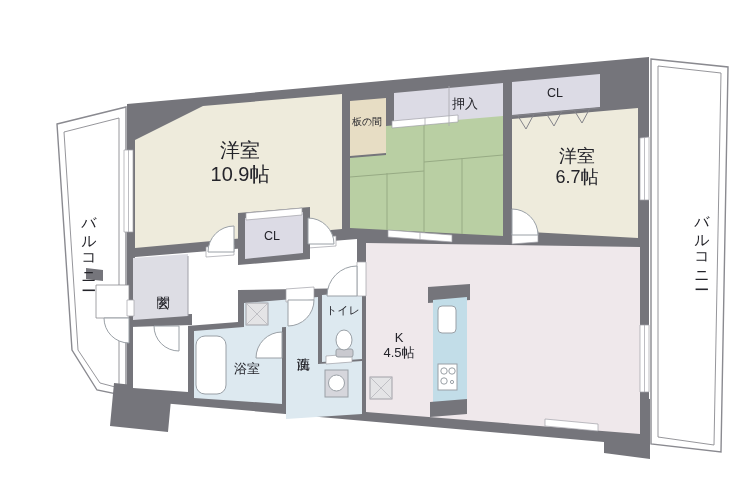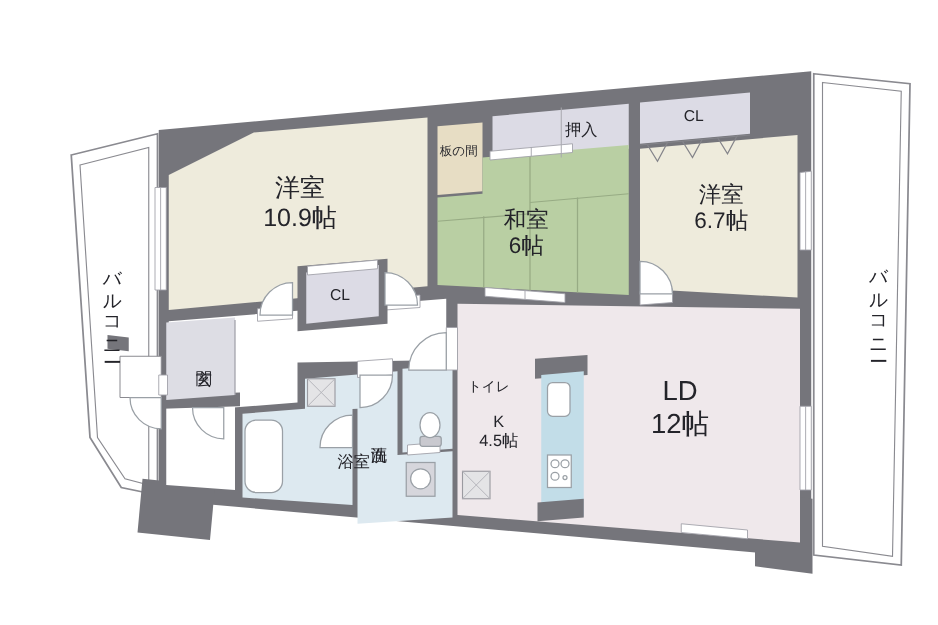--- a/index.html
+++ b/index.html
@@ -135,58 +135,50 @@
     </g>
     <polygon points="430,402 467,399 467,414 430,417" fill="#75757b"></polygon>
   </g>
   <line x1="449" y1="86" x2="449" y2="126" stroke="#a8a8ae" stroke-width="0.8"></line>
 </svg>
 
 <div class="lbl" style="left:240px;top:163px;font-size:20px;">
   <span>洋室</span>
       <span>10.9帖</span>
 </div>
-<div class="lbl" style="left:421px;top:187px;font-size:18px;">
-  <span>和室</span>
-      <span>6帖</span>
-</div>
 <div class="lbl" style="left:577px;top:167px;font-size:18px;">
   <span>洋室</span>
       <span>6.7帖</span>
-</div>
-<div class="lbl" style="left:544px;top:326px;font-size:22px;">
-  <span>LD</span>
-      <span>12帖</span>
 </div>
 <div class="lbl" style="left:399px;top:345px;font-size:13px;">
   <span>K</span>
       <span>4.5帖</span>
 </div>
 <div class="lbl" style="left:367px;top:122px;font-size:10px;white-space:normal;width:32px;">
   <span>板の間</span>
 </div>
 <div class="lbl" style="left:449px;top:104px;font-size:13px;margin-left:16px;">
   <span>押入</span>
 </div>
 <div class="lbl" style="left:555px;top:93px;font-size:12.5px;">
   <span>CL</span>
 </div>
 <div class="lbl" style="left:272px;top:236px;font-size:12.5px;">
   <span>CL</span>
 </div>
 <div class="lbl v" style="left:163px;top:286px;font-size:13px;letter-spacing:1px;">
   <span>玄関</span>
 </div>
-<div class="lbl" style="left:247px;top:369px;font-size:13px;margin-left:36px;">
+<div class="lbl" style="left:247px;top:369px;font-size:13px;">
   <span>浴室</span>
 </div>
 <div class="lbl v" style="left:303px;top:348px;font-size:13px;letter-spacing:1px;">
   <span>洗面</span>
 </div>
-<div class="lbl" style="left:343px;top:310px;font-size:11px;margin-left:48px;">
+<div class="lbl" style="left:343px;top:310px;font-size:11px;">
   <span>トイレ</span>
 </div>
 <div class="lbl v" style="left:89px;top:245px;font-size:15px;">
   <span>バルコニー</span>
 </div>
 <div class="lbl v" style="left:702px;top:244px;font-size:15px;">
   <span>バルコニー</span>
 </div>
 
 </div>

